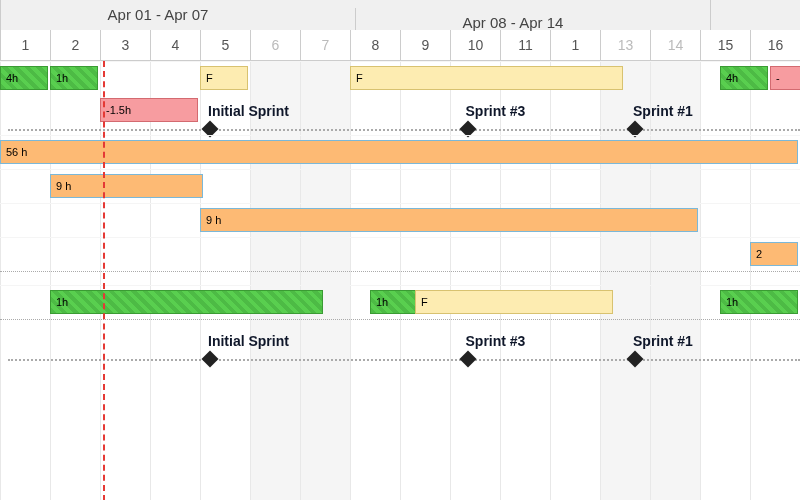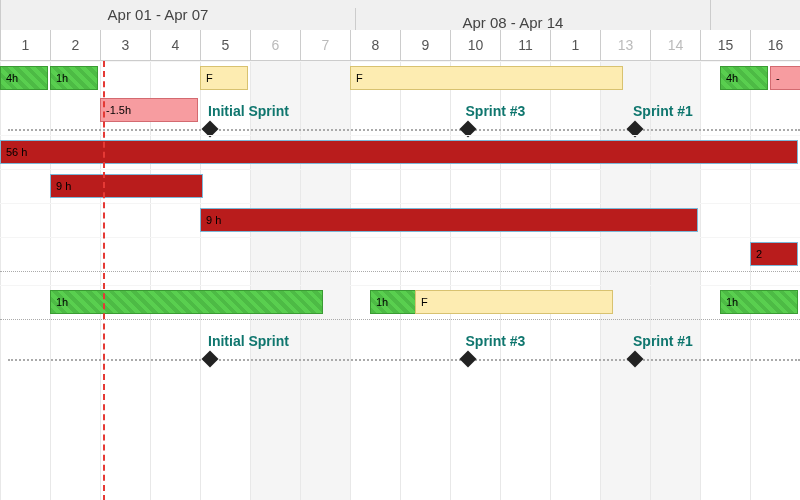--- a/index.html
+++ b/index.html
@@ -16,25 +16,25 @@
   .grid-col { width: 50px; border-left: 1px solid #e8e8e8; }
   .grid-col.weekend { background: #eeeeee99; }
   .today-line { position: absolute; top: 0; bottom: 0; border-left: 2px dashed #e53935; z-index: 5; }
   .rows { position: absolute; inset: 0; }
   .row { position: relative; height: 34px; border-top: 1px solid #f5f5f5; }
   .row.sep { height: 14px; border-top: 1px dotted #aaa; }
   .bar { position: absolute; top: 4px; height: 24px; border: 1px solid #888; padding-left: 5px; font-size: 11px; line-height: 22px; white-space: nowrap; }
   .bar.green { background: #59cf4f; background-image: repeating-linear-gradient(45deg, #4dbb45 0 4px, #59cf4f 4px 8px); border-color: #3a9b33; }
   .bar.red { background: #f79ca0; border-color: #d36a70; }
   .bar.yellow { background: #fdecb1; border-color: #d8c270; }
-  .bar.blue { background: #b91c1c; border-color: #7bb8d8; }
+  .bar.blue { background: #fdba74; border-color: #7bb8d8; }
   .milestone-row { position: relative; height: 32px; }
   .milestone-line { position: absolute; left: 8px; right: 0; top: 26px; border-top: 2px dotted #aaa; }
   .milestone { position: absolute; top: 20px; width: 12px; height: 12px; background: #222; transform: rotate(45deg); }
-  .milestone-label { position: absolute; top: 0; font-size: 14px; font-weight: 600; color: #0f766e; white-space: nowrap; }
+  .milestone-label { position: absolute; top: 0; font-size: 14px; font-weight: 600; color: #0f172a; white-space: nowrap; }
   .spacer { height: 8px; }
 </style>
 </head>
 <body>
 
 <div class="gantt">
 
   <div class="header">
     <div class="week-row" id="week-row">
         <div class="week-cell" style="width: 350px;">Apr 01 - Apr 07</div>

